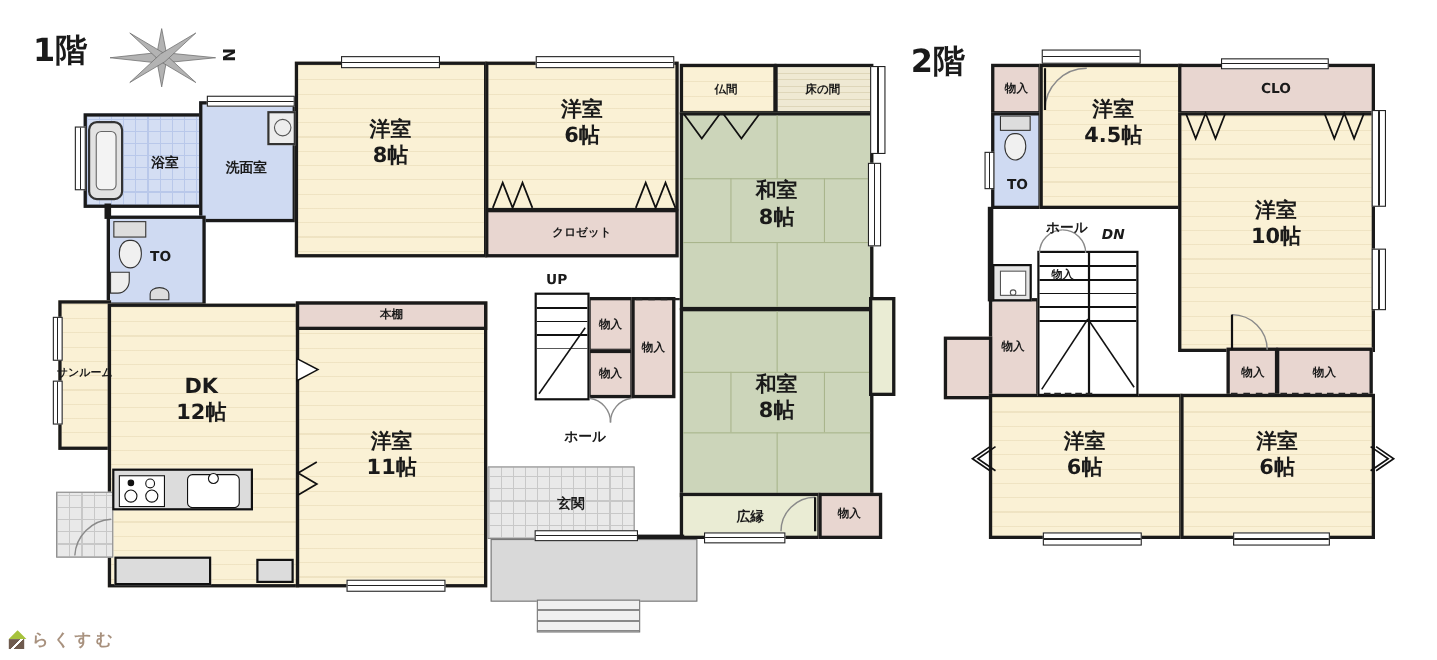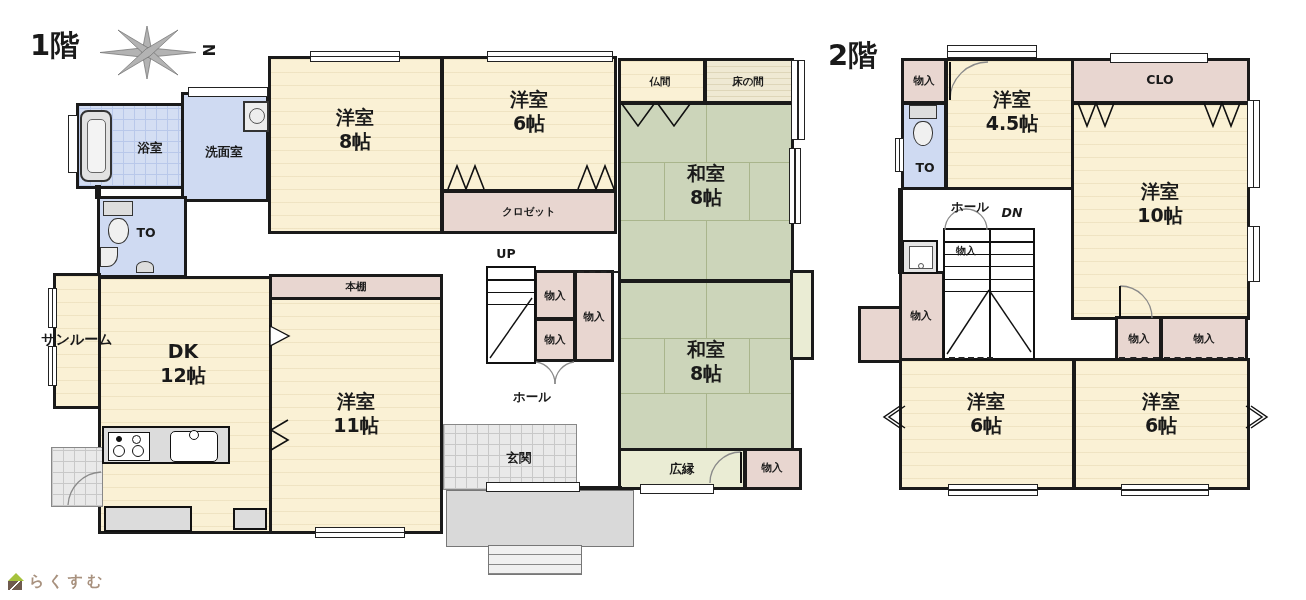--- a/index.html
+++ b/index.html
@@ -248,21 +248,21 @@
   <div class="lbl big" style="left:706px;top:186px;">
     <span style="display:block">和室</span>
       <span style="display:block">8帖</span>
     </div>
   <div class="lbl big" style="left:706px;top:362px;">
     <span style="display:block">和室</span>
       <span style="display:block">8帖</span>
     </div>
   <div class="lbl mid" style="left:682px;top:469px;">広縁</div>
   <div class="lbl sml" style="left:772px;top:468px;">物入</div>
-  <div class="lbl" style="left:77px;top:340px;font-size:14px;font-weight:600;">サンルーム</div>
+  <div class="lbl" style="left:77px;top:340px;font-size:10px;font-weight:600;">サンルーム</div>
   <div class="lbl big" style="left:183px;top:364px;">
     <span style="display:block">DK</span>
       <span style="display:block">12帖</span>
     </div>
   <div class="lbl big" style="left:356px;top:414px;">
     <span style="display:block">洋室</span>
       <span style="display:block">11帖</span>
     </div>
   <div class="lbl sml" style="left:356px;top:287px;">本棚</div>
   <div class="lbl mid" style="left:506px;top:254px;">UP</div>

